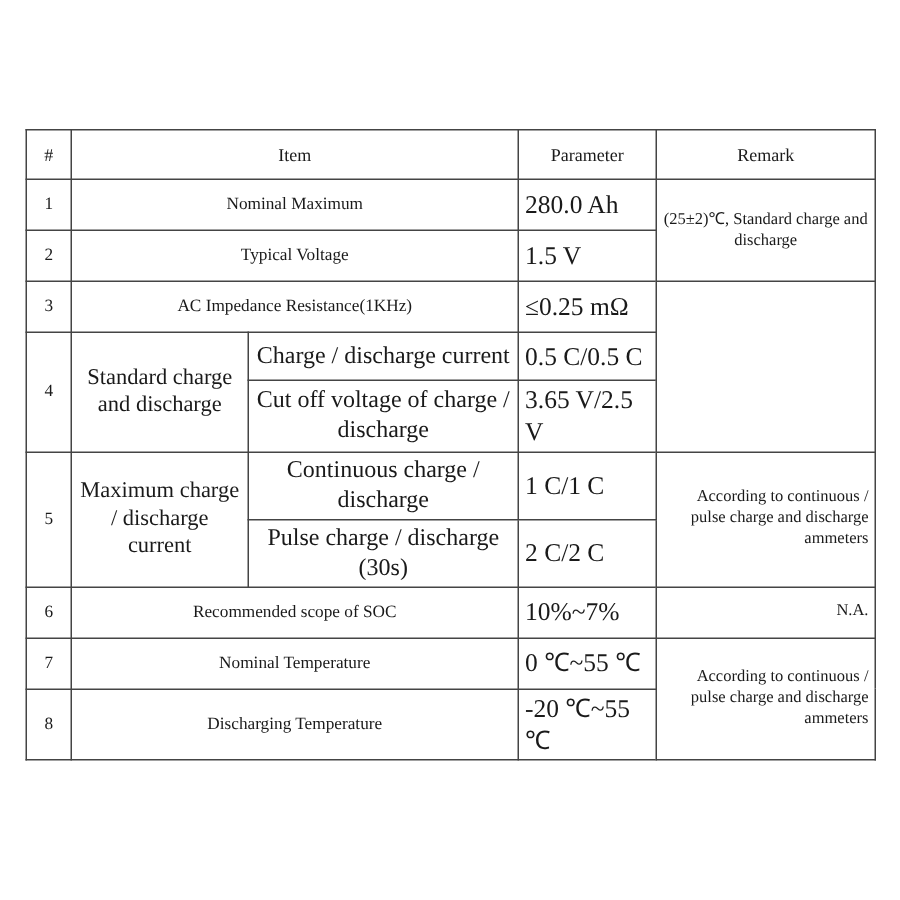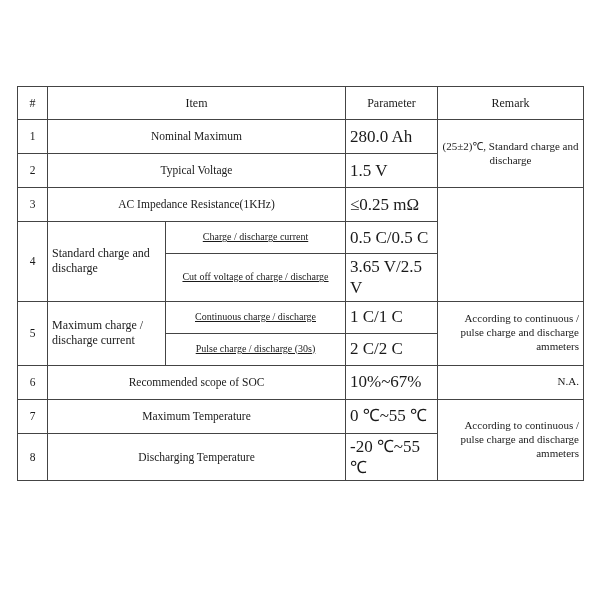--- a/index.html
+++ b/index.html
@@ -49,27 +49,26 @@
     font-size: 12px;
   }
   .num {
     text-align: center;
     font-size: 11.5px;
   }
   .item-center {
     text-align: center;
   }
   .sub-left {
-    text-align: left;
-    font-size: 12px;
+    text-align: center;
+    font-size: 15px;
   }
   .sub-right {
     text-align: center;
-    font-size: 10px;
-    text-decoration: underline;
+    font-size: 16px;
   }
   .param {
     font-size: 17px;
   }
   .remark {
     text-align: right;
     font-size: 11px;
     line-height: 1.35;
   }
   .remark-left {
@@ -142,27 +141,27 @@
       </tr>
 
       <tr class="rsm">
         <td class="sub-right">Pulse charge / discharge (30s)</td>
         <td class="param">2 C/2 C</td>
       </tr>
 
       <tr class="r1">
         <td class="num">6</td>
         <td class="item-center" colspan="2">Recommended scope of SOC</td>
-        <td class="param">10%~67%</td>
+        <td class="param">10%~7%</td>
         <td class="remark">N.A.</td>
       </tr>
 
       <tr class="r1">
         <td class="num">7</td>
-        <td class="item-center" colspan="2">Maximum Temperature</td>
+        <td class="item-center" colspan="2">Nominal Temperature</td>
         <td class="param">0 ℃~55 ℃</td>
         <td class="remark" rowspan="2">According to continuous / pulse charge and discharge ammeters</td>
       </tr>
 
       <tr class="r1">
         <td class="num">8</td>
         <td class="item-center" colspan="2">Discharging Temperature</td>
         <td class="param">-20 ℃~55 ℃</td>
       </tr>
     </tbody>

